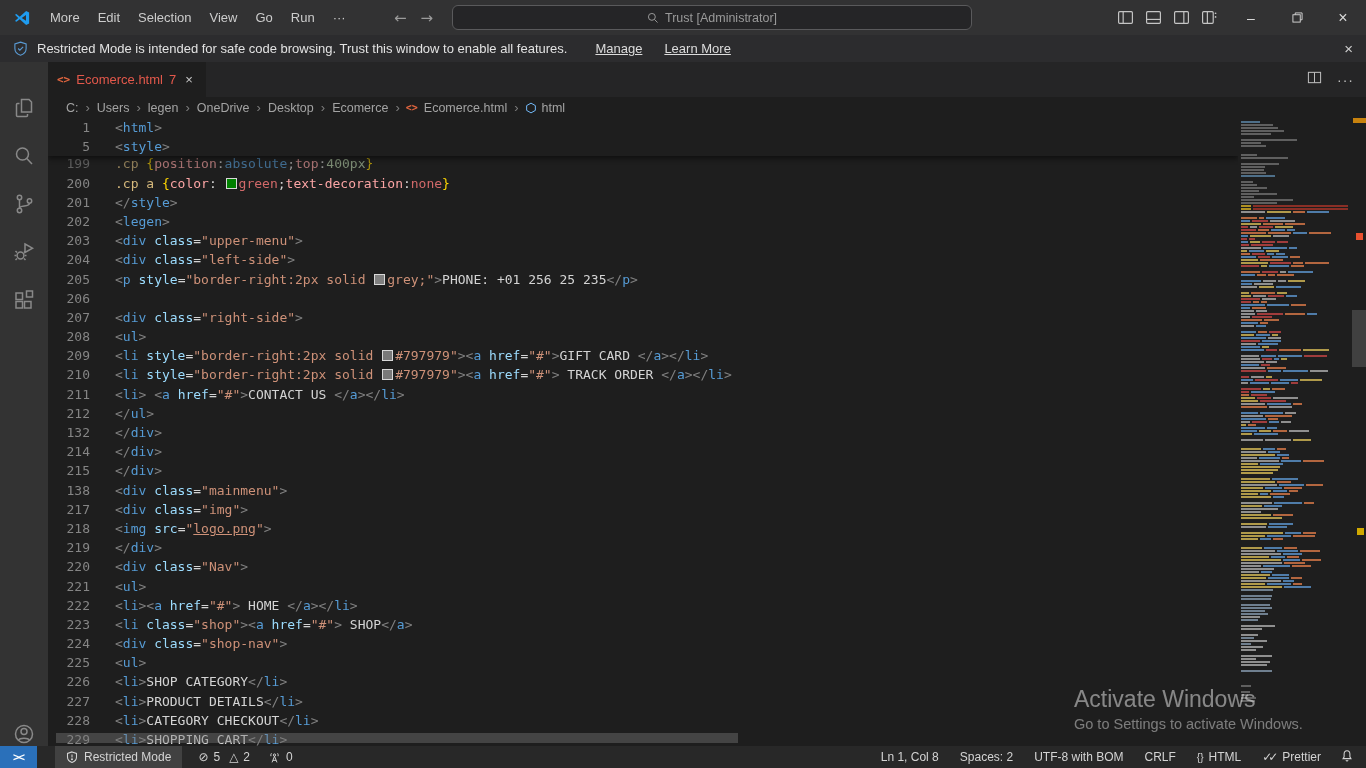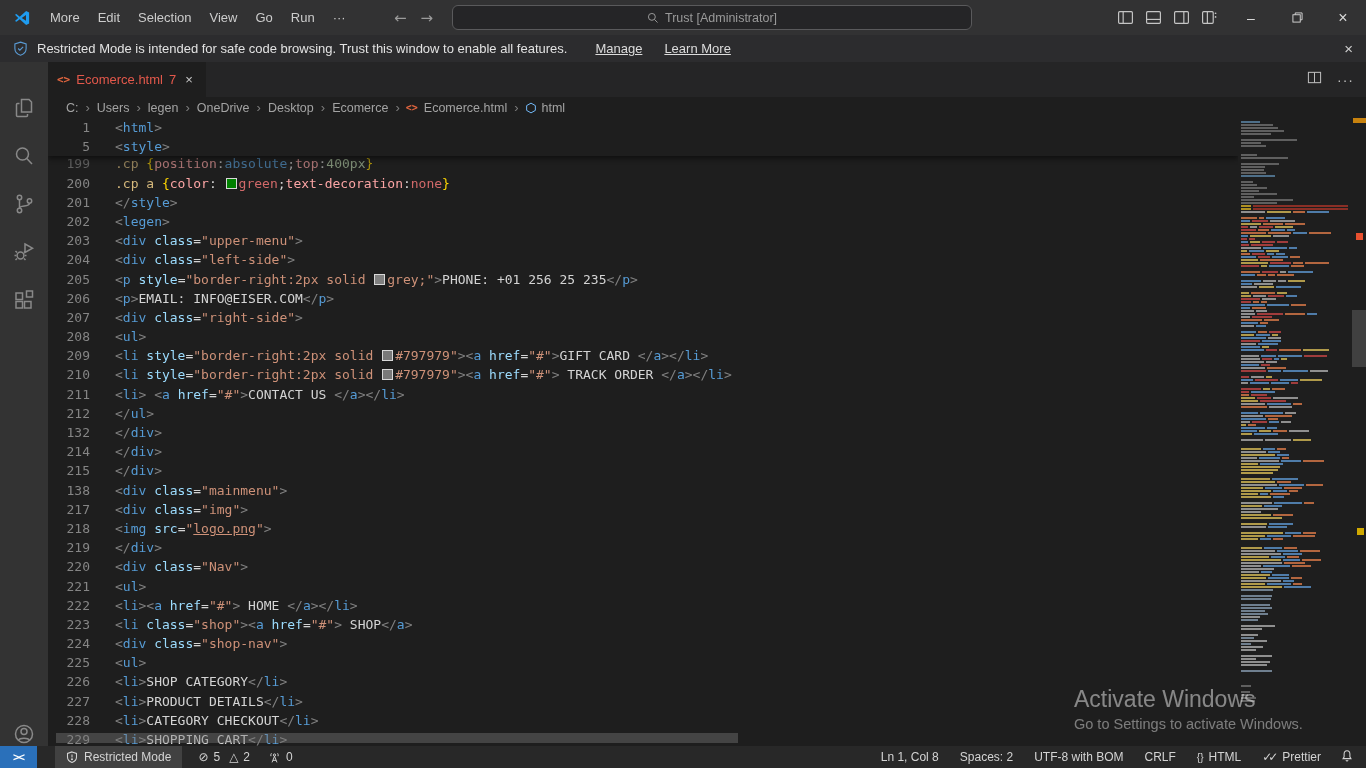--- a/index.html
+++ b/index.html
@@ -271,21 +271,21 @@
 
 <div class="editor">
   <div class="code-body" id="code-body">
       <div class="crow dim"><span class="ln">199</span><span class="lc"><span class="tk-csel">.cp</span><span class="tk-fg"> </span><span class="tk-br1">{</span><span class="tk-cprop">position</span><span class="tk-fg">:</span><span class="tk-kw">absolute</span><span class="tk-fg">;</span><span class="tk-cprop">top</span><span class="tk-fg">:</span><span class="tk-num">400px</span><span class="tk-br1">}</span></span></div>
       <div class="crow"><span class="ln">200</span><span class="lc"><span class="tk-csel">.cp</span><span class="tk-csel"> a</span><span class="tk-fg"> </span><span class="tk-br1">{</span><span class="tk-cprop">color</span><span class="tk-fg">: </span><span class="swatch" style="background: rgb(0, 128, 0);"></span><span class="tk-red">green</span><span class="tk-fg">;</span><span class="tk-cprop">text-decoration</span><span class="tk-fg">:</span><span class="tk-red">none</span><span class="tk-br1">}</span></span></div>
       <div class="crow"><span class="ln">201</span><span class="lc"><span class="tk-pu">&lt;/</span><span class="tk-tag">style</span><span class="tk-pu">&gt;</span></span></div>
       <div class="crow"><span class="ln">202</span><span class="lc"><span class="tk-pu">&lt;</span><span class="tk-tag">legen</span><span class="tk-pu">&gt;</span></span></div>
       <div class="crow"><span class="ln">203</span><span class="lc"><span class="tk-pu">&lt;</span><span class="tk-tag">div</span><span class="tk-fg"> </span><span class="tk-attr">class</span><span class="tk-fg">=</span><span class="tk-str">"upper-menu"</span><span class="tk-pu">&gt;</span></span></div>
       <div class="crow"><span class="ln">204</span><span class="lc"><span class="tk-pu">&lt;</span><span class="tk-tag">div</span><span class="tk-fg"> </span><span class="tk-attr">class</span><span class="tk-fg">=</span><span class="tk-str">"left-side"</span><span class="tk-pu">&gt;</span></span></div>
       <div class="crow"><span class="ln">205</span><span class="lc"><span class="tk-pu">&lt;</span><span class="tk-tag">p</span><span class="tk-fg"> </span><span class="tk-attr">style</span><span class="tk-fg">=</span><span class="tk-str">"border-right:2px solid </span><span class="swatch" style="background: rgb(128, 128, 128);"></span><span class="tk-str">grey;"</span><span class="tk-pu">&gt;</span><span class="tk-fg">PHONE: +01 256 25 235</span><span class="tk-pu">&lt;/</span><span class="tk-tag">p</span><span class="tk-pu">&gt;</span></span></div>
-      <div class="crow"><span class="ln">206</span><span class="lc"><span class="tk-pu">&lt;</span><span class="tk-tag">p</span><span class="tk-pu">&gt;</span><span class="tk-fg">EMAIL: INFO@EISER.COM</span><span class="tk-pu">&lt;/</span><span class="tk-tag">p</span><span class="tk-pu">&gt;</span></span></div>
+      <div class="crow"><span class="ln">206</span></div>
       <div class="crow"><span class="ln">207</span><span class="lc"><span class="tk-pu">&lt;</span><span class="tk-tag">div</span><span class="tk-fg"> </span><span class="tk-attr">class</span><span class="tk-fg">=</span><span class="tk-str">"right-side"</span><span class="tk-pu">&gt;</span></span></div>
       <div class="crow"><span class="ln">208</span><span class="lc"><span class="tk-pu">&lt;</span><span class="tk-tag">ul</span><span class="tk-pu">&gt;</span></span></div>
       <div class="crow"><span class="ln">209</span><span class="lc"><span class="tk-pu">&lt;</span><span class="tk-tag">li</span><span class="tk-fg"> </span><span class="tk-attr">style</span><span class="tk-fg">=</span><span class="tk-str">"border-right:2px solid </span><span class="swatch" style="background: rgb(121, 121, 121);"></span><span class="tk-str">#797979"</span><span class="tk-pu">&gt;&lt;</span><span class="tk-tag">a</span><span class="tk-fg"> </span><span class="tk-attr">href</span><span class="tk-fg">=</span><span class="tk-str">"#"</span><span class="tk-pu">&gt;</span><span class="tk-fg">GIFT CARD </span><span class="tk-pu">&lt;/</span><span class="tk-tag">a</span><span class="tk-pu">&gt;&lt;/</span><span class="tk-tag">li</span><span class="tk-pu">&gt;</span></span></div>
       <div class="crow"><span class="ln">210</span><span class="lc"><span class="tk-pu">&lt;</span><span class="tk-tag">li</span><span class="tk-fg"> </span><span class="tk-attr">style</span><span class="tk-fg">=</span><span class="tk-str">"border-right:2px solid </span><span class="swatch" style="background: rgb(121, 121, 121);"></span><span class="tk-str">#797979"</span><span class="tk-pu">&gt;&lt;</span><span class="tk-tag">a</span><span class="tk-fg"> </span><span class="tk-attr">href</span><span class="tk-fg">=</span><span class="tk-str">"#"</span><span class="tk-pu">&gt;</span><span class="tk-fg"> TRACK ORDER </span><span class="tk-pu">&lt;/</span><span class="tk-tag">a</span><span class="tk-pu">&gt;&lt;/</span><span class="tk-tag">li</span><span class="tk-pu">&gt;</span></span></div>
       <div class="crow"><span class="ln">211</span><span class="lc"><span class="tk-pu">&lt;</span><span class="tk-tag">li</span><span class="tk-pu">&gt;</span><span class="tk-fg"> </span><span class="tk-pu">&lt;</span><span class="tk-tag">a</span><span class="tk-fg"> </span><span class="tk-attr">href</span><span class="tk-fg">=</span><span class="tk-str">"#"</span><span class="tk-pu">&gt;</span><span class="tk-fg">CONTACT US </span><span class="tk-pu">&lt;/</span><span class="tk-tag">a</span><span class="tk-pu">&gt;&lt;/</span><span class="tk-tag">li</span><span class="tk-pu">&gt;</span></span></div>
       <div class="crow"><span class="ln">212</span><span class="lc"><span class="tk-pu">&lt;/</span><span class="tk-tag">ul</span><span class="tk-pu">&gt;</span></span></div>
       <div class="crow"><span class="ln">132</span><span class="lc"><span class="tk-pu">&lt;/</span><span class="tk-tag">div</span><span class="tk-pu">&gt;</span></span></div>
       <div class="crow"><span class="ln">214</span><span class="lc"><span class="tk-pu">&lt;/</span><span class="tk-tag">div</span><span class="tk-pu">&gt;</span></span></div>
       <div class="crow"><span class="ln">215</span><span class="lc"><span class="tk-pu">&lt;/</span><span class="tk-tag">div</span><span class="tk-pu">&gt;</span></span></div>
       <div class="crow"><span class="ln">138</span><span class="lc"><span class="tk-pu">&lt;</span><span class="tk-tag">div</span><span class="tk-fg"> </span><span class="tk-attr">class</span><span class="tk-fg">=</span><span class="tk-str">"mainmenu"</span><span class="tk-pu">&gt;</span></span></div>

